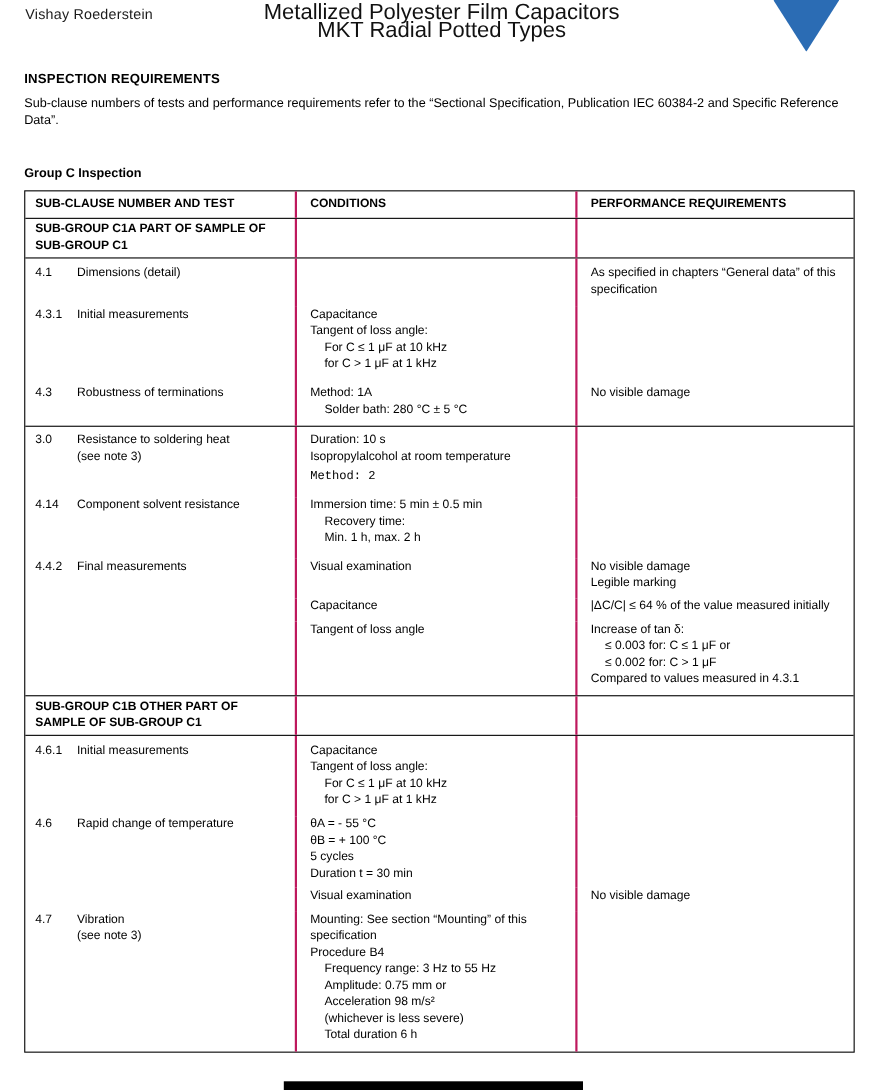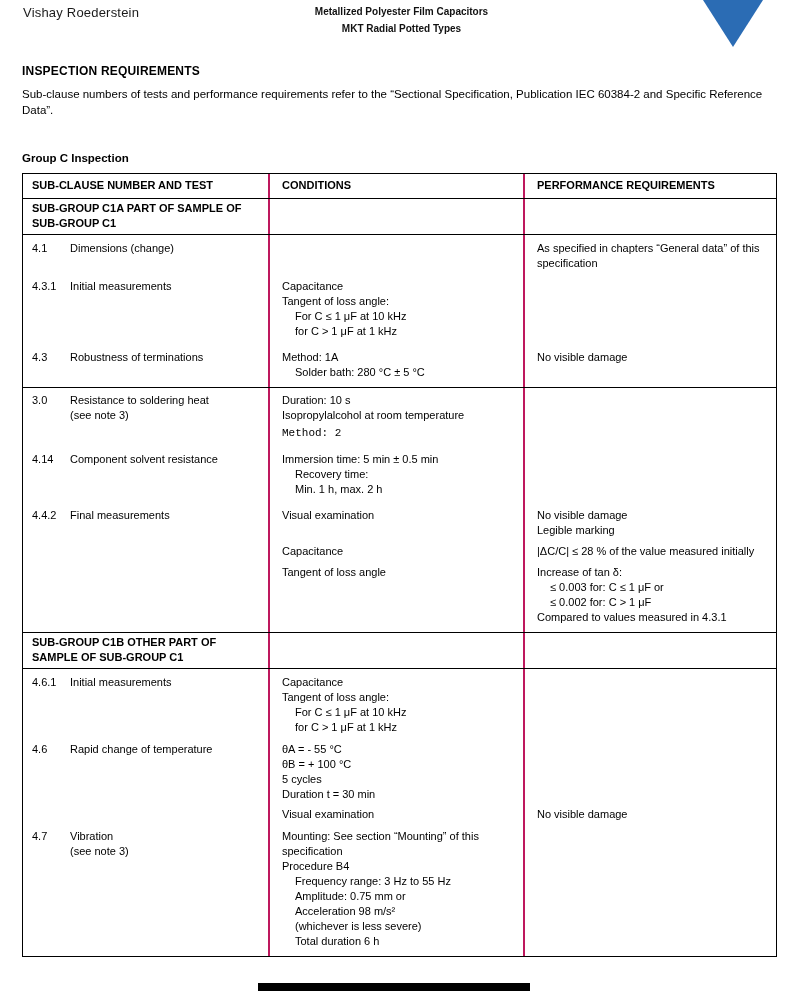--- a/index.html
+++ b/index.html
@@ -3,21 +3,21 @@
 <meta charset="utf-8">
 <style>
   * { box-sizing: border-box; margin: 0; padding: 0; }
   html, body { background: #ffffff; }
   body { font-family: "Liberation Sans", "DejaVu Sans", sans-serif; color: #000; }
   .page { position: relative; width: 803px; height: 991px; background: #fff; overflow: hidden; }
 
   
   .header { position: relative; height: 52px; }
   .brand { position: absolute; left: 23px; top: 5px; font-size: 13px; color: #1b1b1b; letter-spacing: .2px; }
-  .doc-title { position: absolute; left: 0; right: 0; top: 3px; text-align: center; font-size: 10px; line-height: 17px; color: #111; font-weight: bold; }
+  .doc-title { position: absolute; left: 0; right: 0; top: 3px; text-align: center; font-size: 20px; line-height: 17px; color: #111; }
   .logo-tri { position: absolute; top: 0; right: 40px; width: 60px; height: 47px; background: #2b6cb4;
               clip-path: polygon(0 0, 100% 0, 50% 100%); }
 
   
   .content { margin: 0 26px 0 22px; }
   .h-inspect { margin-top: 12px; font-size: 12px; font-weight: bold; letter-spacing: .2px; }
   .intro { margin-top: 8px; font-size: 11.5px; line-height: 16px; }
   .group-title { margin-top: 34px; font-size: 11.5px; font-weight: bold; }
 
   
@@ -70,21 +70,21 @@
 
       <div class="trow sect bt">
         <div class="cell">SUB-GROUP C1A PART OF SAMPLE OF SUB-GROUP C1</div>
         <div class="cell"></div>
         <div class="cell"></div>
       </div>
 
       <div class="trow bt pt6 pb8">
         <div class="cell c1">
           <div class="num">4.1</div>
-          <div class="test">Dimensions (change)</div>
+          <div class="test">Dimensions (detail)</div>
         </div>
         <div class="cell"></div>
         <div class="cell">
           <div class="ln">As specified in chapters “General data” of this specification</div>
         </div>
       </div>
 
       <div class="trow pb11">
         <div class="cell c1">
           <div class="num">4.3.1</div>
@@ -155,21 +155,21 @@
           <div class="ln">Legible marking</div>
         </div>
       </div>
 
       <div class="trow pb6">
         <div class="cell c1"></div>
         <div class="cell">
           <div class="ln">Capacitance</div>
         </div>
         <div class="cell">
-          <div class="ln">|ΔC/C| ≤ 28 % of the value measured initially</div>
+          <div class="ln">|ΔC/C| ≤ 64 % of the value measured initially</div>
         </div>
       </div>
 
       <div class="trow pb7">
         <div class="cell c1"></div>
         <div class="cell">
           <div class="ln">Tangent of loss angle</div>
         </div>
         <div class="cell">
           <div class="ln">Increase of tan δ:</div>

